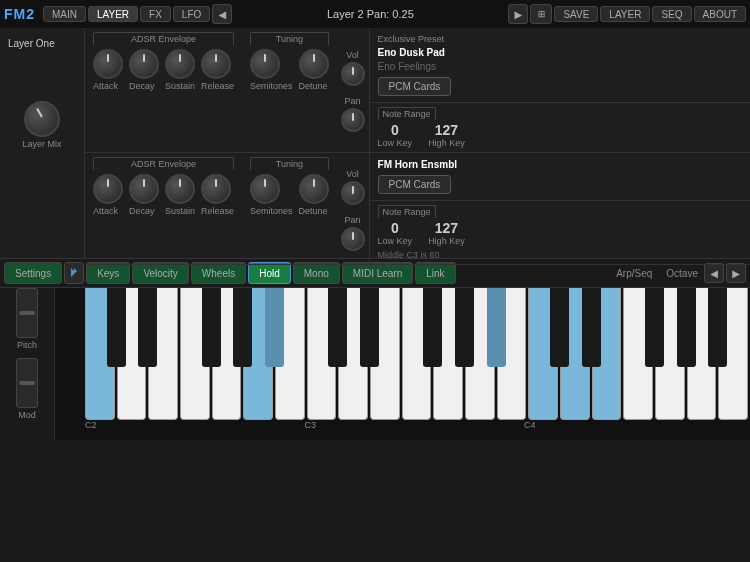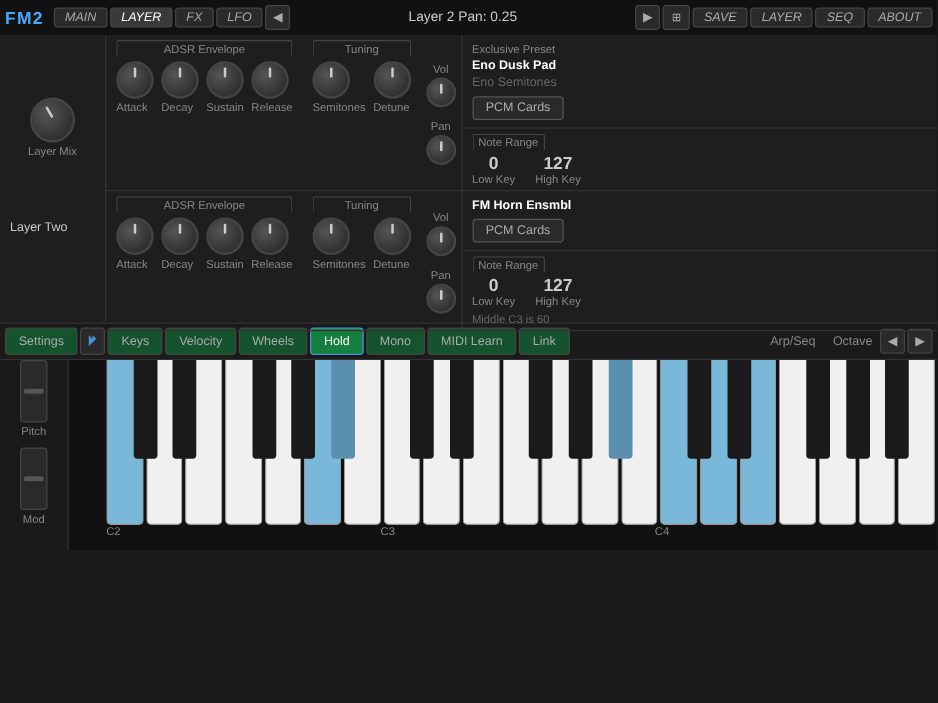--- a/index.html
+++ b/index.html
@@ -31,21 +31,20 @@
     }
     .nav-btn {
       background: #2a2a2a;
       color: #aaa;
       border: 1px solid #444;
       border-radius: 3px;
       padding: 2px 8px;
       font-size: 10px;
       cursor: pointer;
       height: 16px;
-      font-style: italic;
     }
     .nav-btn.active {
       background: #3a3a3a;
       color: #fff;
     }
     .param-display {
       flex: 1;
       text-align: center;
       color: #ccc;
       font-size: 11px;
@@ -383,25 +382,25 @@
   <div class="icon-btn">⊞</div>
   <button class="nav-btn">SAVE</button>
   <button class="nav-btn">LAYER</button>
   <button class="nav-btn">SEQ</button>
   <button class="nav-btn">ABOUT</button>
 </div>
 
 <div class="main-content">
 
   <div class="left-panel">
+    <div class="layer-label">Layer One</div>
     <div style="flex:1; display:flex; flex-direction:column; align-items:center; justify-content:center;">
       <div class="knob" style="--rot: -30deg;"></div>
       <div class="knob-label">Layer Mix</div>
     </div>
-    <div class="layer-label">Layer Two</div>
     <div style="height:60px;"></div>
   </div>
 
   <div class="layers-panel">
 
     <div class="layer-row">
 
       <div class="adsr-section">
         <div class="section-title">ADSR Envelope</div>
         <div class="knobs-row">
@@ -446,21 +445,21 @@
         <div style="display:flex;flex-direction:column;align-items:center;gap:2px; margin-top:4px;">
           <div class="knob-label">Pan</div>
           <div class="knob-small" style="--rot:-20deg; width:24px; height:24px;"></div>
         </div>
       </div>
 
       <div style="flex:1; display:flex; flex-direction:column; border-left:1px solid #333;">
         <div class="preset-section">
           <div class="preset-title-label">Exclusive Preset</div>
           <div class="preset-name">Eno Dusk Pad</div>
-          <div class="preset-sub">Eno Semitones</div>
+          <div class="preset-sub">Eno Feelings</div>
           <button class="pcm-btn">PCM Cards</button>
         </div>
         <div class="note-range-section">
           <div class="note-range-label">Note Range</div>
           <div class="note-range-values">
             <div class="note-val">
               <div class="note-number">0</div>
               <div class="note-sublabel">Low Key</div>
             </div>
             <div class="note-val">

